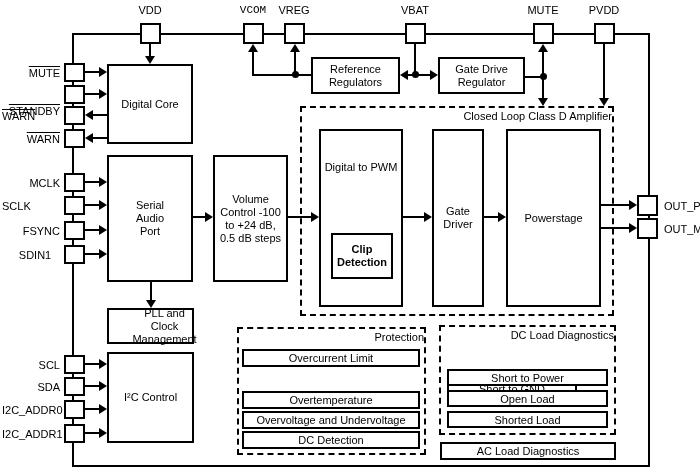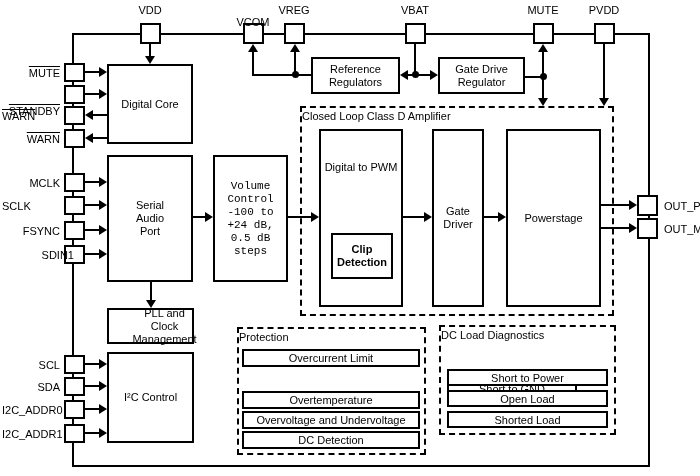--- a/index.html
+++ b/index.html
@@ -13,21 +13,21 @@
   .chip { border:2px solid #000; background:transparent; }
   .blk {
     position:absolute; border:2px solid #000; background:#fff;
     display:flex; align-items:center; justify-content:center;
     text-align:center; line-height:13px; z-index:3;
   }
   .dashed {
     position:absolute; border:2px dashed #000; background:transparent; z-index:2;
   }
   .dashed .box-title {
-    position:absolute; top:2px; left:0; right:0; text-align:left;
+    position:absolute; top:2px; left:0; right:0; text-align:right;
   }
   .pin {
     position:absolute; width:21px; height:21px; border:2px solid #000;
     background:#fff; z-index:5;
   }
   .pinlabel { position:absolute; z-index:6; white-space:nowrap; }
   .ov { text-decoration:overline; }
   .hline { position:absolute; height:2px; background:#000; z-index:4; }
   .vline { position:absolute; width:2px; background:#000; z-index:4; }
   .tr { position:absolute; width:0; height:0; z-index:4; }
@@ -45,21 +45,21 @@
 </head>
 <body>
 
 <div class="canvas">
 
   <div class="abs chip" style="left:72px; top:33px; width:578px; height:434px;"></div>
 
   <div class="pinlabel toplabel" style="left:120px; top:4px;">VDD</div>
   <div class="pin" style="left:140px; top:23px;"></div>
 
-  <div class="pinlabel toplabel" style="left:223px; top:16px;">VCOM</div>
+  <div class="pinlabel toplabel" style="left:223px; top:4px;font-family:Liberation Mono, monospace;">VCOM</div>
   <div class="pin" style="left:243px; top:23px;"></div>
 
   <div class="pinlabel toplabel" style="left:264px; top:4px;">VREG</div>
   <div class="pin" style="left:284px; top:23px;"></div>
 
   <div class="pinlabel toplabel" style="left:385px; top:4px;">VBAT</div>
   <div class="pin" style="left:405px; top:23px;"></div>
 
   <div class="pinlabel toplabel" style="left:513px; top:4px;">MUTE</div>
   <div class="pin" style="left:533px; top:23px;"></div>
@@ -81,21 +81,21 @@
 
   <div class="pinlabel" style="left:2px; top:177px; width:58px; text-align:right;">MCLK</div>
   <div class="pin" style="left:64px; top:173px; height:19px;"></div>
 
   <div class="pinlabel" style="left:2px; top:200px; width:58px; text-align:left;">SCLK</div>
   <div class="pin" style="left:64px; top:196px; height:19px;"></div>
 
   <div class="pinlabel" style="left:2px; top:225px; width:58px; text-align:right;">FSYNC</div>
   <div class="pin" style="left:64px; top:221px; height:19px;"></div>
 
-  <div class="pinlabel" style="left:16px; top:249px; width:58px; text-align:right;">SDIN1</div>
+  <div class="pinlabel" style="left:6px; top:249px; width:58px; text-align:center;">SDIN1</div>
   <div class="pin" style="left:64px; top:245px; height:19px;"></div>
 
   <div class="pinlabel" style="left:2px; top:359px; width:58px; text-align:right;">SCL</div>
   <div class="pin" style="left:64px; top:355px; height:19px;"></div>
 
   <div class="pinlabel" style="left:2px; top:381px; width:58px; text-align:right;">SDA</div>
   <div class="pin" style="left:64px; top:377px; height:19px;"></div>
 
   <div class="pinlabel" style="left:2px; top:404px; width:58px; text-align:right;">I2C_ADDR0</div>
   <div class="pin" style="left:64px; top:400px; height:19px;"></div>
@@ -122,39 +122,40 @@
   <div class="item" style="left:242px; top:431px; width:178px;">DC Detection</div>
 
   <div class="dashed" style="left:439px; top:325px; width:177px; height:110px;">
     <div class="box-title">DC Load Diagnostics</div>
   </div>
   <div class="item" style="left:447px; top:347px; width:130px; height:17px;margin-top:33px;">Short to GND</div>
   <div class="item" style="left:447px; top:369px; width:161px; height:17px;">Short to Power</div>
   <div class="item" style="left:447px; top:390px; width:161px; height:17px;">Open Load</div>
   <div class="item" style="left:447px; top:411px; width:161px; height:17px;">Shorted Load</div>
 
+  <div class="item" style="left:440px; top:442px; width:176px;">AC Load Diagnostics</div>
 
   <div class="blk" style="left:107px; top:64px; width:86px; height:80px;">
     <span>Digital Core</span>
   </div>
 
   <div class="blk" style="left:107px; top:155px; width:86px; height:127px;">
     <span style="width:46px;">Serial Audio Port</span>
   </div>
 
   <div class="blk" style="left:107px; top:308px; width:87px; height:36px;">
     <span style="width:70px;margin-left:28px;">PLL and Clock Management</span>
   </div>
 
   <div class="blk" style="left:107px; top:352px; width:87px; height:91px;">
     <span>I²C Control</span>
   </div>
 
   <div class="blk" style="left:213px; top:155px; width:75px; height:127px;">
-    <span style="width:68px;font-family:Liberation Mono, monospace;">Volume Control -100 to +24 dB, 0.5 dB steps</span>
+    <span style="width:68px;">Volume Control -100 to +24 dB, 0.5 dB steps</span>
   </div>
 
   <div class="blk" style="left:311px; top:57px; width:89px; height:37px;">
     <span style="width:60px;">Reference Regulators</span>
   </div>
 
   <div class="blk" style="left:438px; top:57px; width:87px; height:37px;">
     <span style="width:60px;">Gate Drive Regulator</span>
   </div>
 

